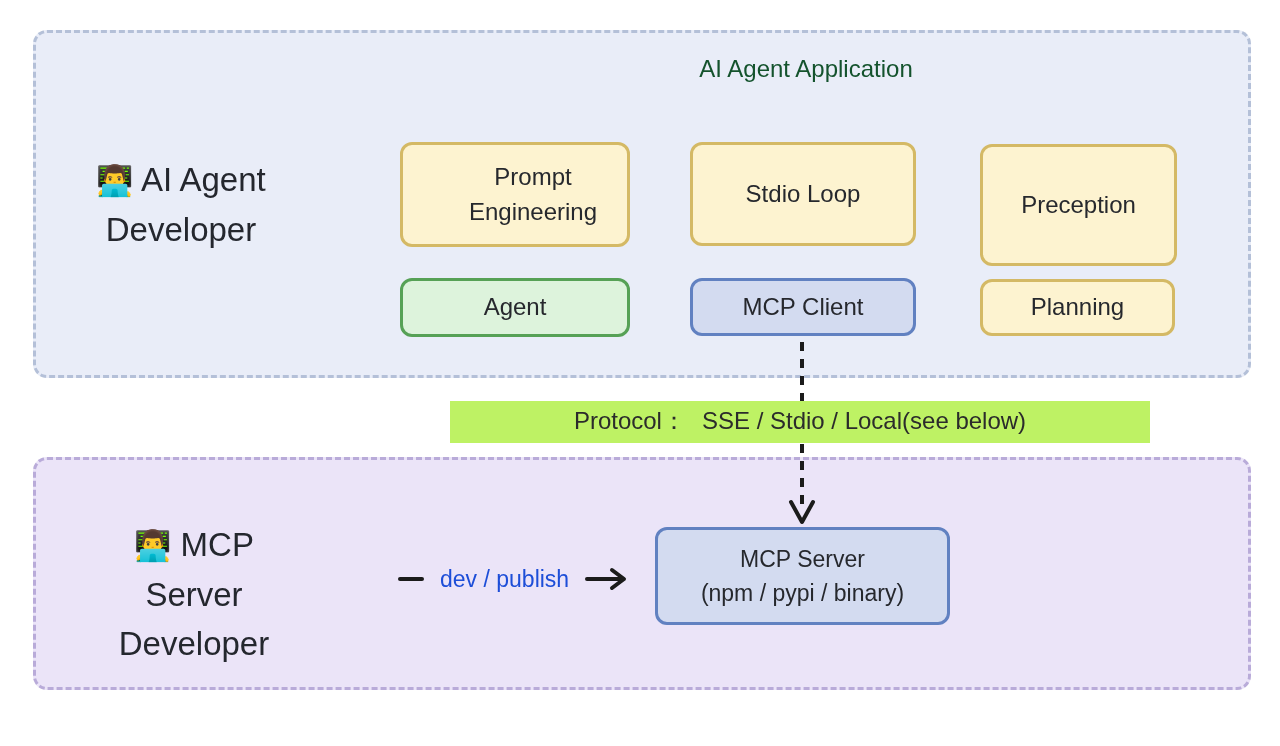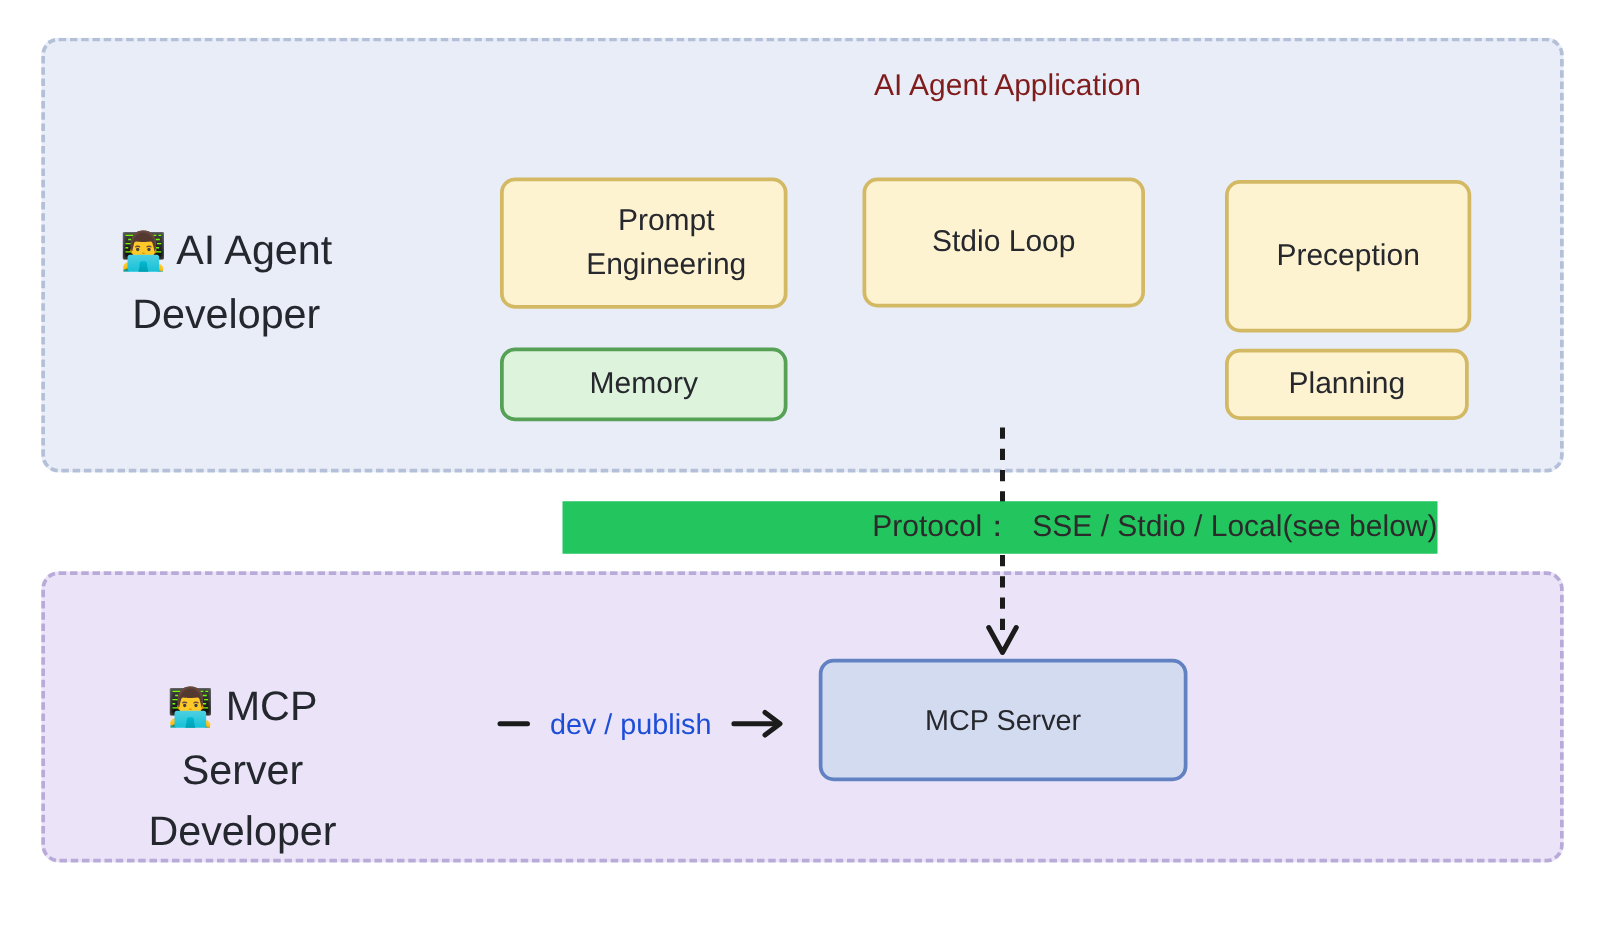--- a/index.html
+++ b/index.html
@@ -28,31 +28,30 @@
     left: 33px; top: 457px; width: 1218px; height: 233px;
     background: #ebe4f8;
     border-color: #b9abd9;
   }
 
   .section-title {
     position: absolute;
     left: 340px; top: 22px; width: 860px;
     text-align: center;
     font-size: 24px;
-    color: #7f1d1d;
+    color: #14532d;
   }
 
   
   .dev-label {
     position: absolute;
     text-align: center;
     font-size: 33px;
     line-height: 49px;
     color: #24272e;
-    margin-top: 20px;
   }
   .dev-label-agent { left: 40px; top: 122px; width: 210px; }
   .dev-label-server { left: 46px; top: 60px; width: 224px; }
   .emoji { font-size: 30px; }
 
   
   .box {
     position: absolute;
     display: flex;
     align-items: center;
@@ -74,24 +73,24 @@
   .b-al  { left: 654px; top: 109px; width: 226px; height: 104px; }
   .b-pc  { left: 944px; top: 111px; width: 197px; height: 122px; }
   .b-mem { left: 364px; top: 245px; width: 230px; height: 59px; }
   .b-mc  { left: 654px; top: 245px; width: 226px; height: 58px; }
   .b-pl  { left: 944px; top: 246px; width: 195px; height: 57px; }
 
   
   .protocol-line {
     position: absolute;
     left: 450px; top: 401px; width: 700px;
-    text-align: right;
+    text-align: center;
     font-size: 24px;
     color: #2b2b2b;
-    background: #22c55e;
+    background: #bef264;
     padding: 4px 0 6px 0;
     z-index: 6;
   }
   .protocol-label { margin-right: 16px; }
 
   
   .v-arrow { position: absolute; left: 787px; top: 340px; z-index: 5; }
 
   .connector {
     position: absolute;
@@ -133,21 +132,24 @@
       <span>Prompt
 Engineering</span>
     </div>
     <div class="box yellow b-al">
       <span>Stdio Loop</span>
     </div>
     <div class="box yellow b-pc">
       <span>Preception</span>
     </div>
     <div class="box green b-mem">
-      <span>Memory</span>
+      <span>Agent</span>
+    </div>
+    <div class="box blue b-mc">
+      <span>MCP Client</span>
     </div>
     <div class="box yellow b-pl">
       <span>Planning</span>
     </div>
   </section>
 
   <svg class="v-arrow" width="30" height="188" viewBox="0 0 30 188">
     <line x1="15" y1="2" x2="15" y2="164" stroke="#1b1b1b" stroke-width="4" stroke-dasharray="9 8"></line>
     <path d="M4 162 L15 182 M26 162 L15 182" stroke="#1b1b1b" stroke-width="4" fill="none" stroke-linecap="round"></path>
   </svg>
@@ -166,16 +168,17 @@
       <div class="connector-dash"></div>
       <span class="connector-label">dev / publish</span>
       <svg width="42" height="24" viewBox="0 0 42 24">
         <line x1="2" y1="12" x2="36" y2="12" stroke="#1b1b1b" stroke-width="4" stroke-linecap="round"></line>
         <path d="M27 3 L39 12 L27 21" stroke="#1b1b1b" stroke-width="4" fill="none" stroke-linecap="round" stroke-linejoin="round"></path>
       </svg>
     </div>
 
     <div class="box blue b-srv">
       <div>MCP Server</div>
+      <div>(npm / pypi / binary)</div>
     </div>
   </section>
 
 </div>
 
 </body></html>

